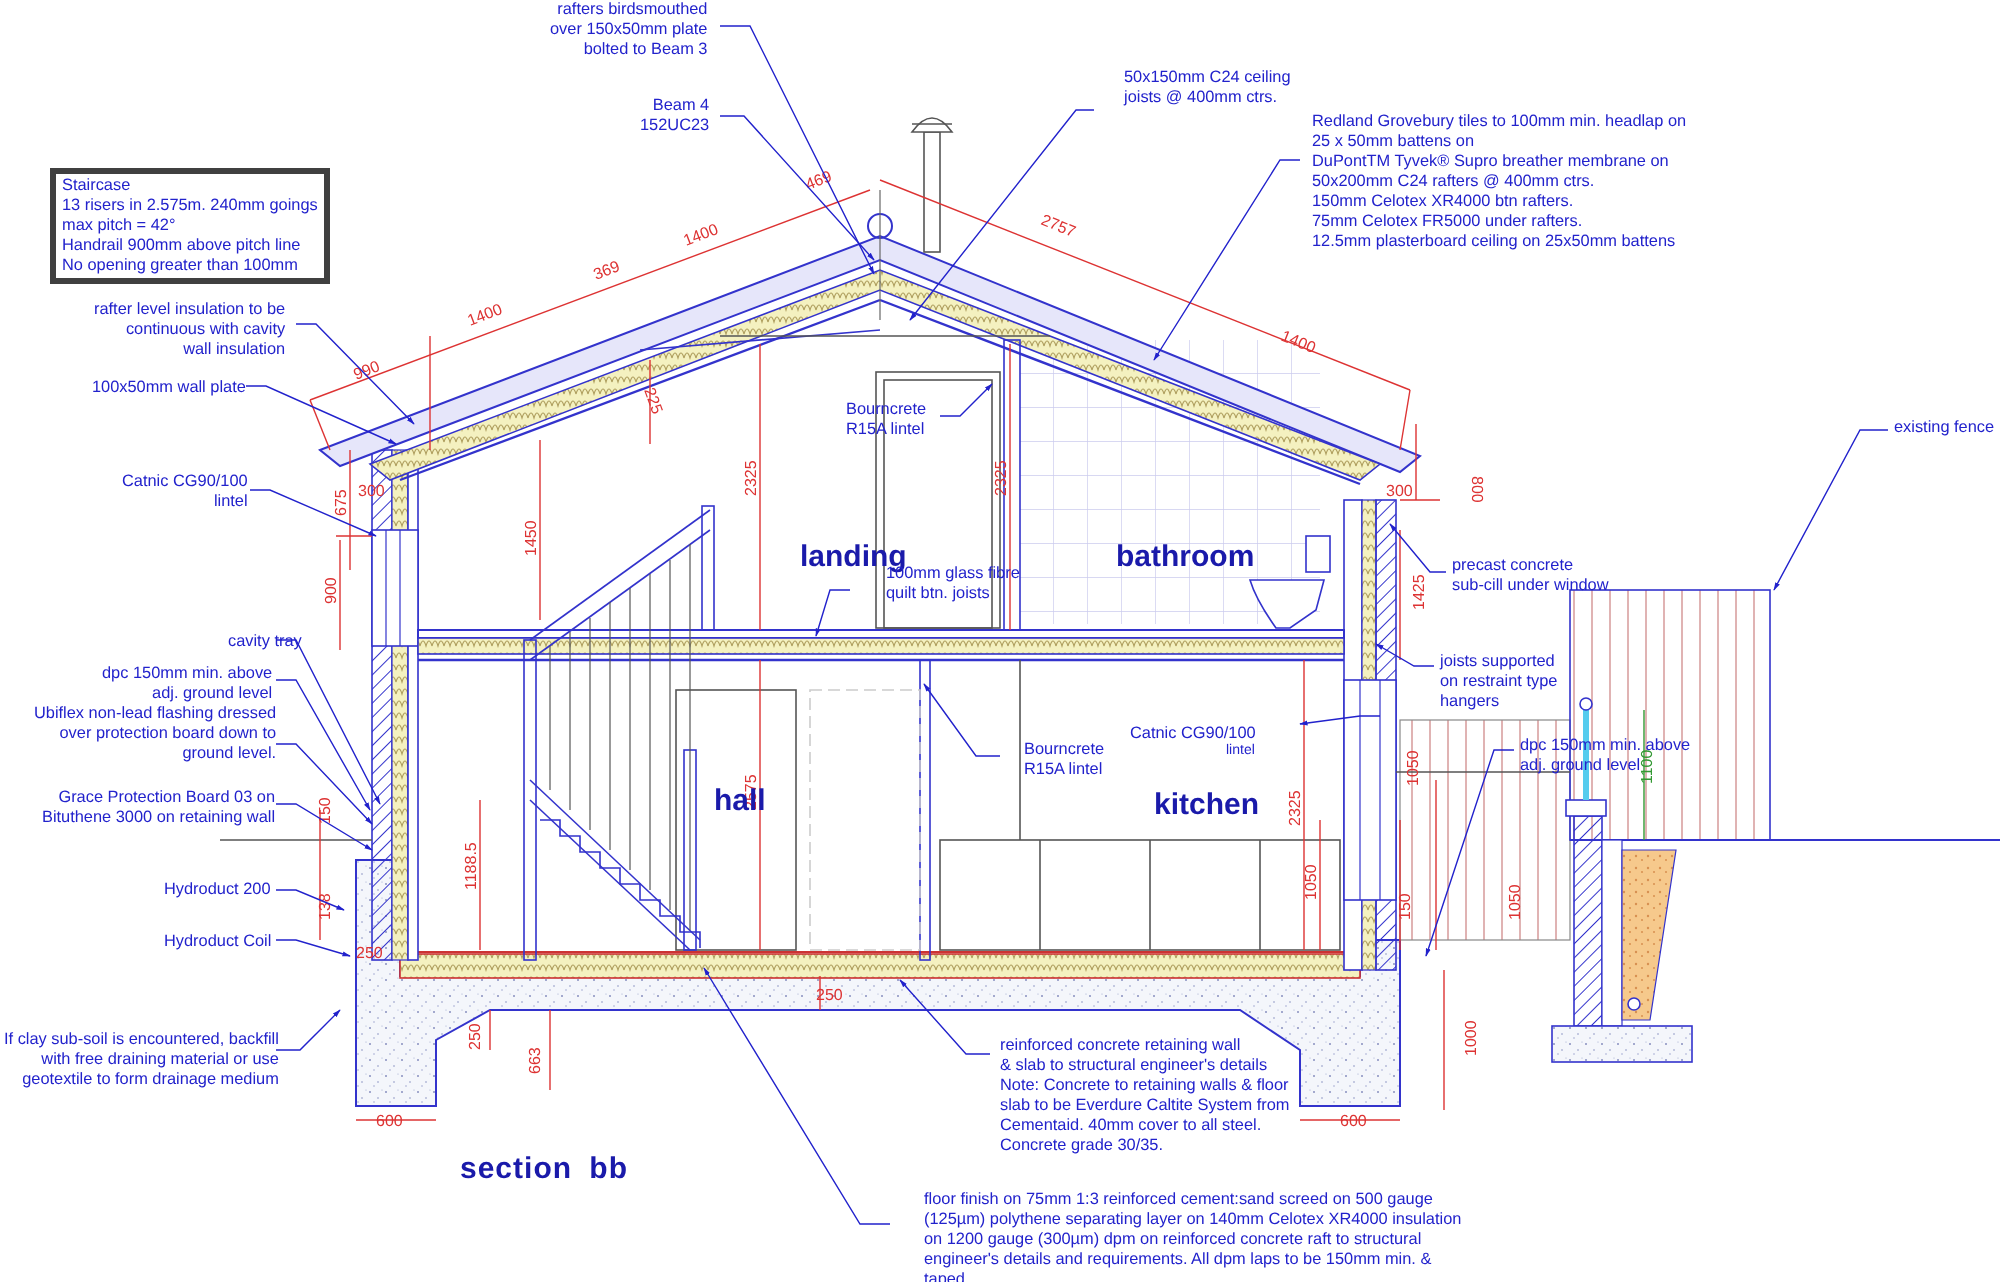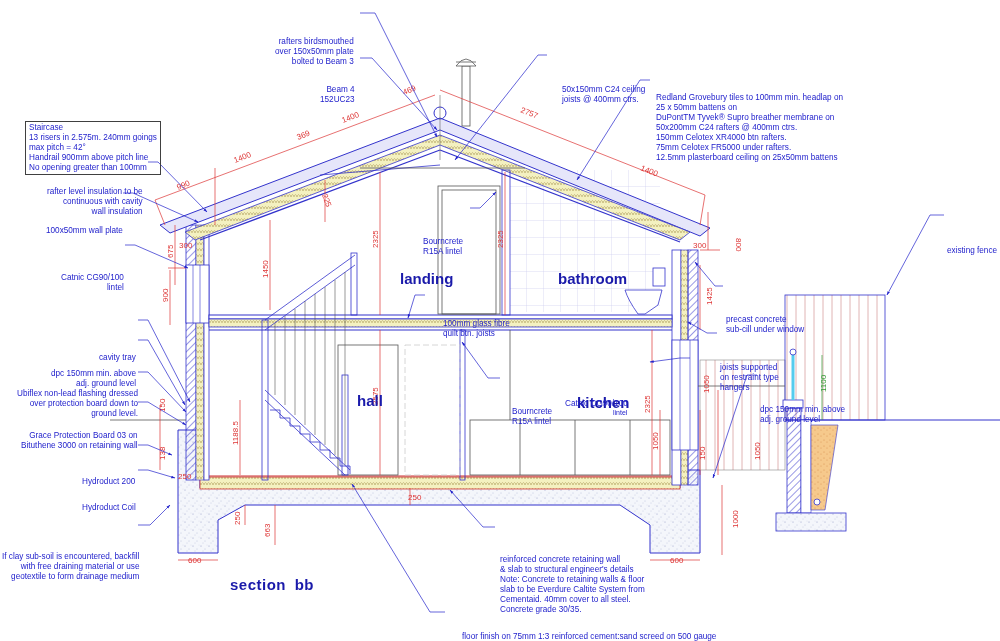--- a/index.html
+++ b/index.html
@@ -1,26 +1,26 @@
 <!DOCTYPE html>
 <html><head>
 <meta charset="utf-8">
 <style>
   html, body { margin: 0; padding: 0; background: #ffffff; }
   body { width: 1000px; height: 641px; position: relative; overflow: hidden;
          font-family: "Liberation Sans", sans-serif; }
   #drawing { position: absolute; left: 0; top: 0; width: 1000px; height: 641px; }
   .note { position: absolute; color: #2222cc; font-size: 8.2px; line-height: 10px;
-          font-family: "Liberation Sans", sans-serif; white-space: pre; margin-top: 37px; }
+          font-family: "Liberation Sans", sans-serif; white-space: pre; }
   .note.right { text-align: right; }
   .room { position: absolute; color: #1a1aaa; font-weight: bold; font-size: 15px;
           font-family: "Liberation Sans", sans-serif; margin-top: 19px; }
   .title { position: absolute; color: #1a1aaa; font-weight: bold; font-size: 15px;
            font-family: "Liberation Sans", sans-serif; letter-spacing: 0.5px; word-spacing: 4px; margin-left: 48px; }
-  .boxed { border: 1px solid #404040; padding: 1px 3px; }
+  .boxed { border: 3px solid #404040; padding: 1px 3px; }
   .dim { font-family: "Liberation Sans", sans-serif; font-size: 8px; fill: #dd3333; }
   .dimg { font-family: "Liberation Sans", sans-serif; font-size: 8px; fill: #339933; }
 </style>
 </head>
 <body>
 
 <svg id="drawing" viewBox="0 0 1000 641" xmlns="http://www.w3.org/2000/svg">
   <defs>
     <pattern id="hatch" width="5" height="5" patternUnits="userSpaceOnUse" patternTransform="rotate(45)">
       <line x1="0" y1="0" x2="0" y2="5" stroke="#3333cc" stroke-width="1"></line>
@@ -266,36 +266,36 @@
 <div class="note boxed" style="left:25px; top:84px;">Staircase
 13 risers in 2.575m. 240mm goings
 max pitch = 42°
 Handrail 900mm above pitch line
 No opening greater than 100mm</div>
 <div class="note right" style="left:275px; top:0px;">rafters birdsmouthed
 over 150x50mm plate
 bolted to Beam 3</div>
 <div class="note right" style="left:320px; top:48px;">Beam 4
 152UC23</div>
-<div class="note" style="left:562px; top:48px;">50x150mm C24 ceiling
+<div class="note" style="left:562px; top:34px;">50x150mm C24 ceiling
 joists @ 400mm ctrs.</div>
 <div class="note" style="left:656px; top:56px;">Redland Grovebury tiles to 100mm min. headlap on
 25 x 50mm battens on
 DuPontTM Tyvek® Supro breather membrane on
 50x200mm C24 rafters @ 400mm ctrs.
 150mm Celotex XR4000 btn rafters.
 75mm Celotex FR5000 under rafters.
 12.5mm plasterboard ceiling on 25x50mm battens</div>
 <div class="note right" style="left:47px; top:150px;">rafter level insulation to be
 continuous with cavity
 wall insulation</div>
 <div class="note" style="left:46px; top:189px;">100x50mm wall plate</div>
 <div class="note right" style="left:61px; top:236px;">Catnic CG90/100
 lintel</div>
-<div class="note" style="left:99px; top:316px;">cavity tray</div>
+<div class="note" style="left:114px; top:316px;">cavity tray</div>
 <div class="note right" style="left:51px; top:332px;">dpc 150mm min. above
 adj. ground level</div>
 <div class="note right" style="left:17px; top:352px;">Ubiflex non-lead flashing dressed
 over protection board down to
 ground level.</div>
 <div class="note right" style="left:21px; top:394px;">Grace Protection Board 03 on
 Bituthene 3000 on retaining wall</div>
 <div class="note" style="left:82px; top:440px;">Hydroduct 200</div>
 <div class="note" style="left:82px; top:466px;">Hydroduct Coil</div>
 <div class="note right" style="left:2px; top:515px;">If clay sub-soil is encountered, backfill

